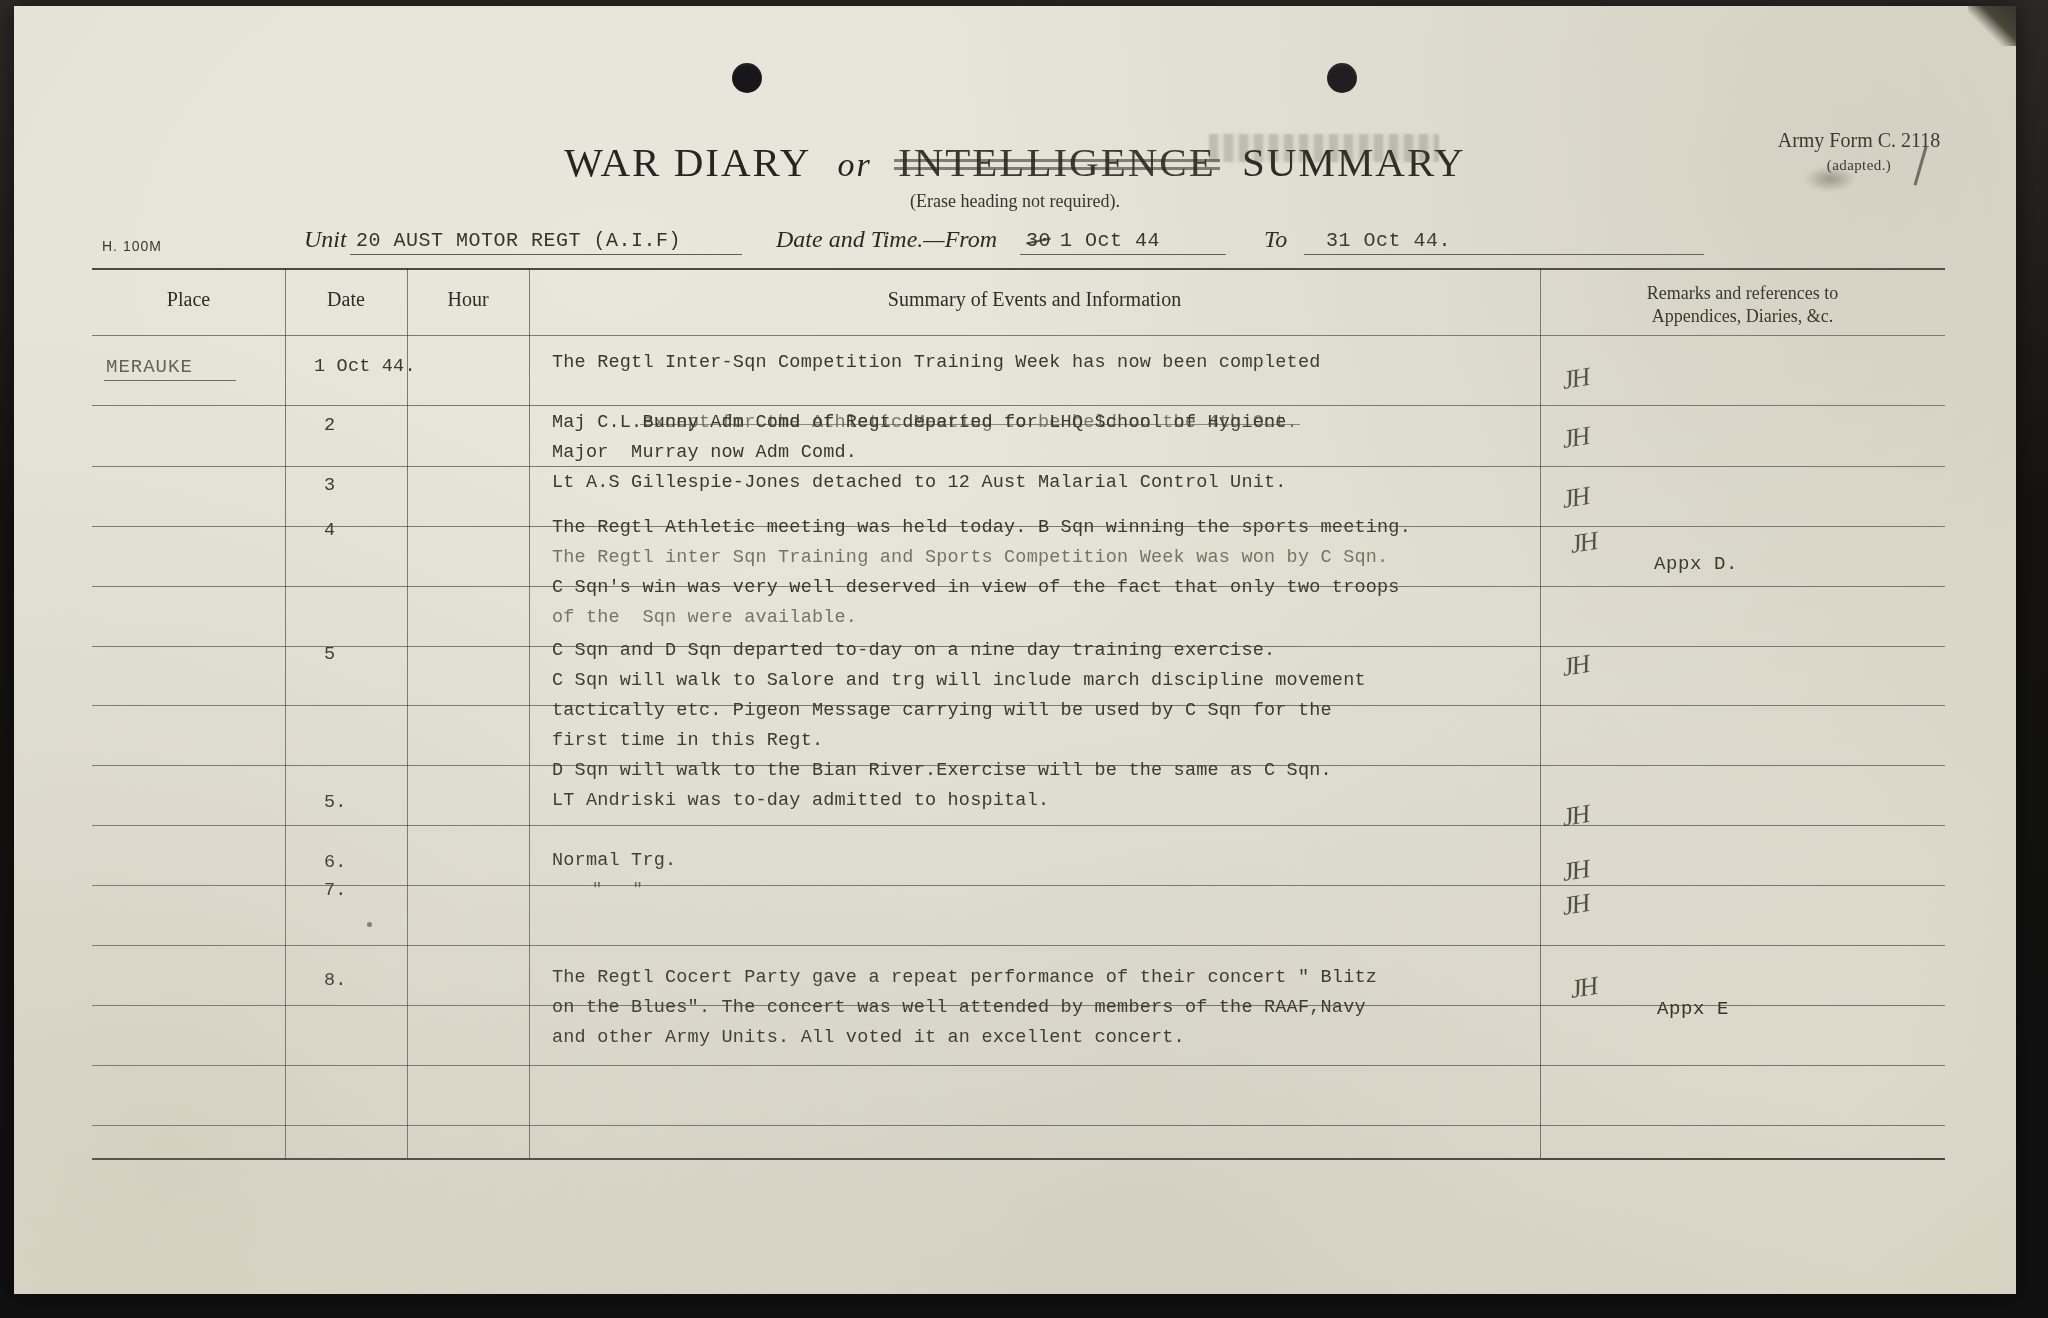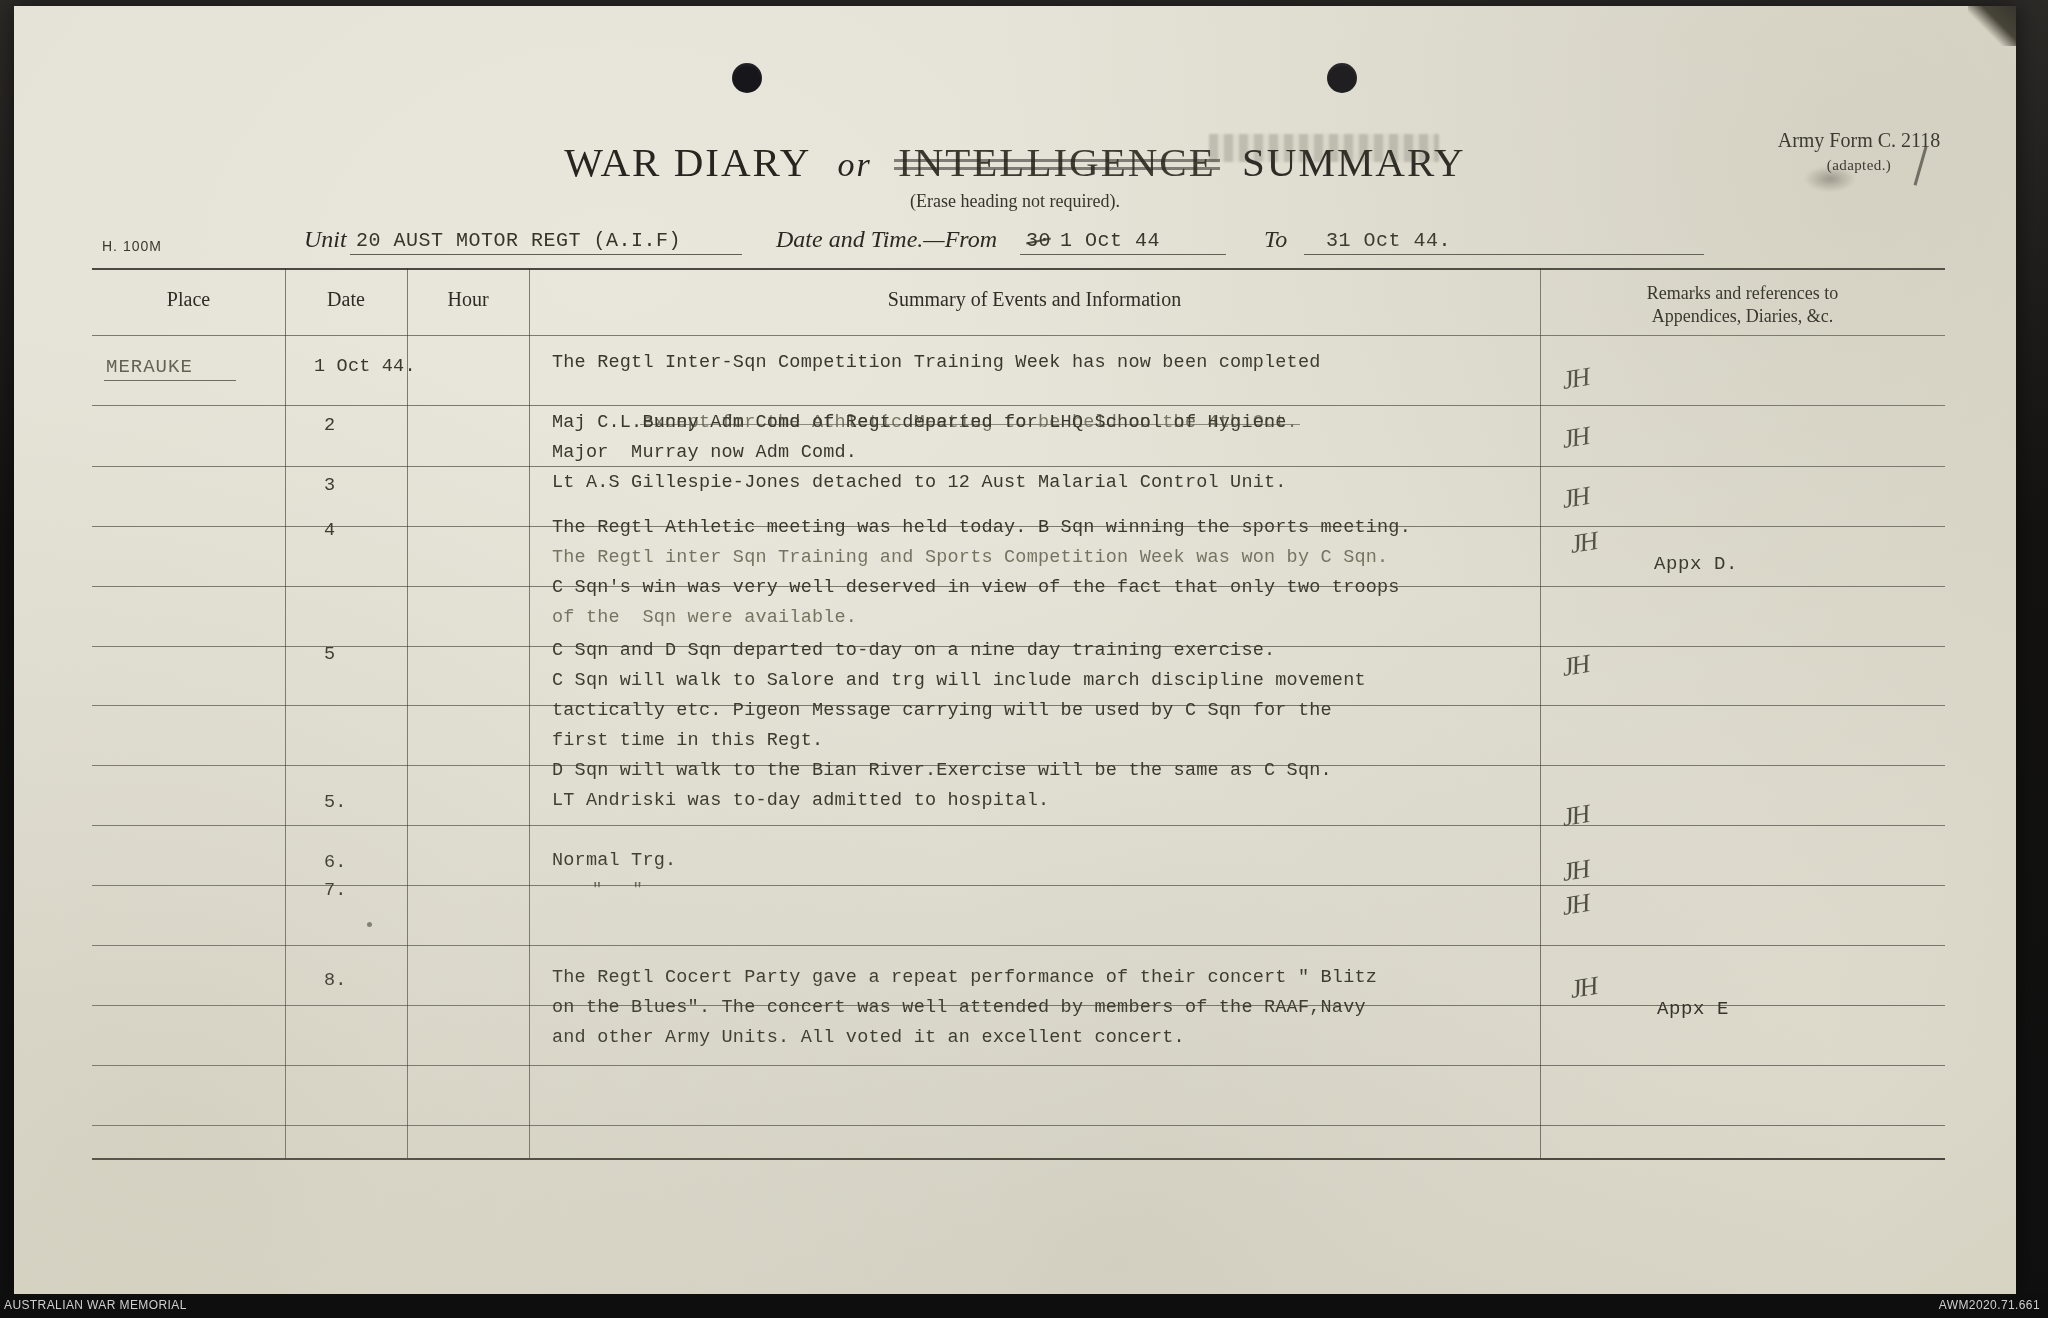--- a/index.html
+++ b/index.html
@@ -473,18 +473,14 @@
       <div class="typed-cell" style="left:460px; top:695px;">The Regtl Cocert Party gave a repeat performance of their concert " Blitz</div>
       <div class="typed-cell" style="left:460px; top:725px;">on the Blues". The concert was well attended by members of the RAAF,Navy</div>
       <div class="typed-cell" style="left:460px; top:755px;">and other Army Units. All voted it an excellent concert.</div>
       <div class="initials" style="left:1478px; top:705px;">JH</div>
       <div class="appx" style="left:1565px; top:730px;">Appx E</div>
 
     </div>
 
   </div>
 
-  <div class="footer">
-    <span class="left">AUSTRALIAN WAR MEMORIAL</span>
-    <span class="right">AWM2020.71.661</span>
-  </div>
 
 </div>
 
 </body></html>

